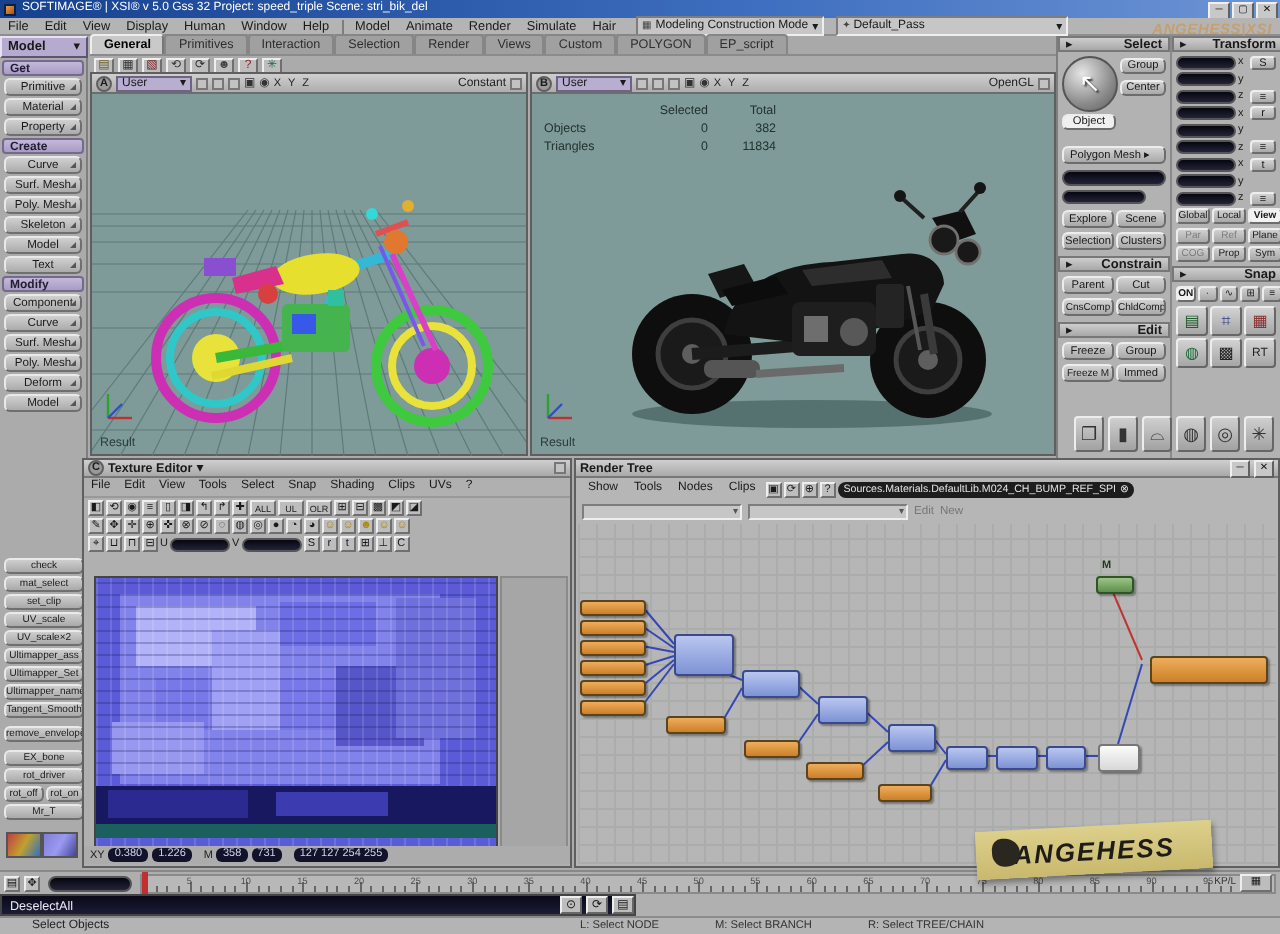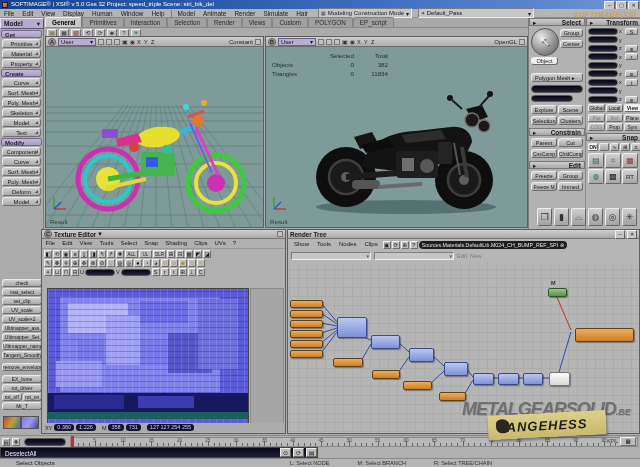--- a/index.html
+++ b/index.html
@@ -191,21 +191,21 @@
       <div class="tab active">General</div>
       <div class="tab">Primitives</div>
       <div class="tab">Interaction</div>
       <div class="tab">Selection</div>
       <div class="tab">Render</div>
       <div class="tab">Views</div>
       <div class="tab">Custom</div>
       <div class="tab">POLYGON</div>
       <div class="tab">EP_script</div>
     </div>
-  <div id="xsiwm" class="abs">SOFTIMAGE|XSI</div>
+  <div id="xsiwm" class="abs">ANGEHESS|XSI</div>
 
   <div id="main-toolbar" class="abs">
       <div class="tbtn" style="color: rgb(107, 96, 40);">▤</div>
       <div class="tbtn" style="color: rgb(51, 51, 51);">▦</div>
       <div class="tbtn" style="color: rgb(112, 32, 32);">▧</div>
       <div class="tbtn" style="color: rgb(51, 51, 51);">⟲</div>
       <div class="tbtn" style="color: rgb(51, 51, 51);">⟳</div>
       <div class="tbtn" style="color: rgb(68, 68, 68);">☻</div>
       <div class="tbtn" style="color: rgb(144, 32, 32);">?</div>
       <div class="tbtn" style="color: rgb(32, 112, 64);">✳</div>
@@ -886,21 +886,18 @@
 
   <div id="statusbar" class="abs">
     <span style="padding-left:16px;">Select Objects</span>
     <span id="status-hints">
         <div>L: Select NODE</div>
         <div>M: Select BRANCH</div>
         <div>R: Select TREE/CHAIN</div>
       </span>
   </div>
 
-  <div id="wm-big" class="abs">
-    <span>METALGEARSOLID</span><span class="tld">.BE</span>
-  </div>
   <div id="wm-sticker" class="abs">
     <span class="blob"></span>
     <span>ANGEHESS</span>
   </div>
 
 </div>
 
 </body></html>

